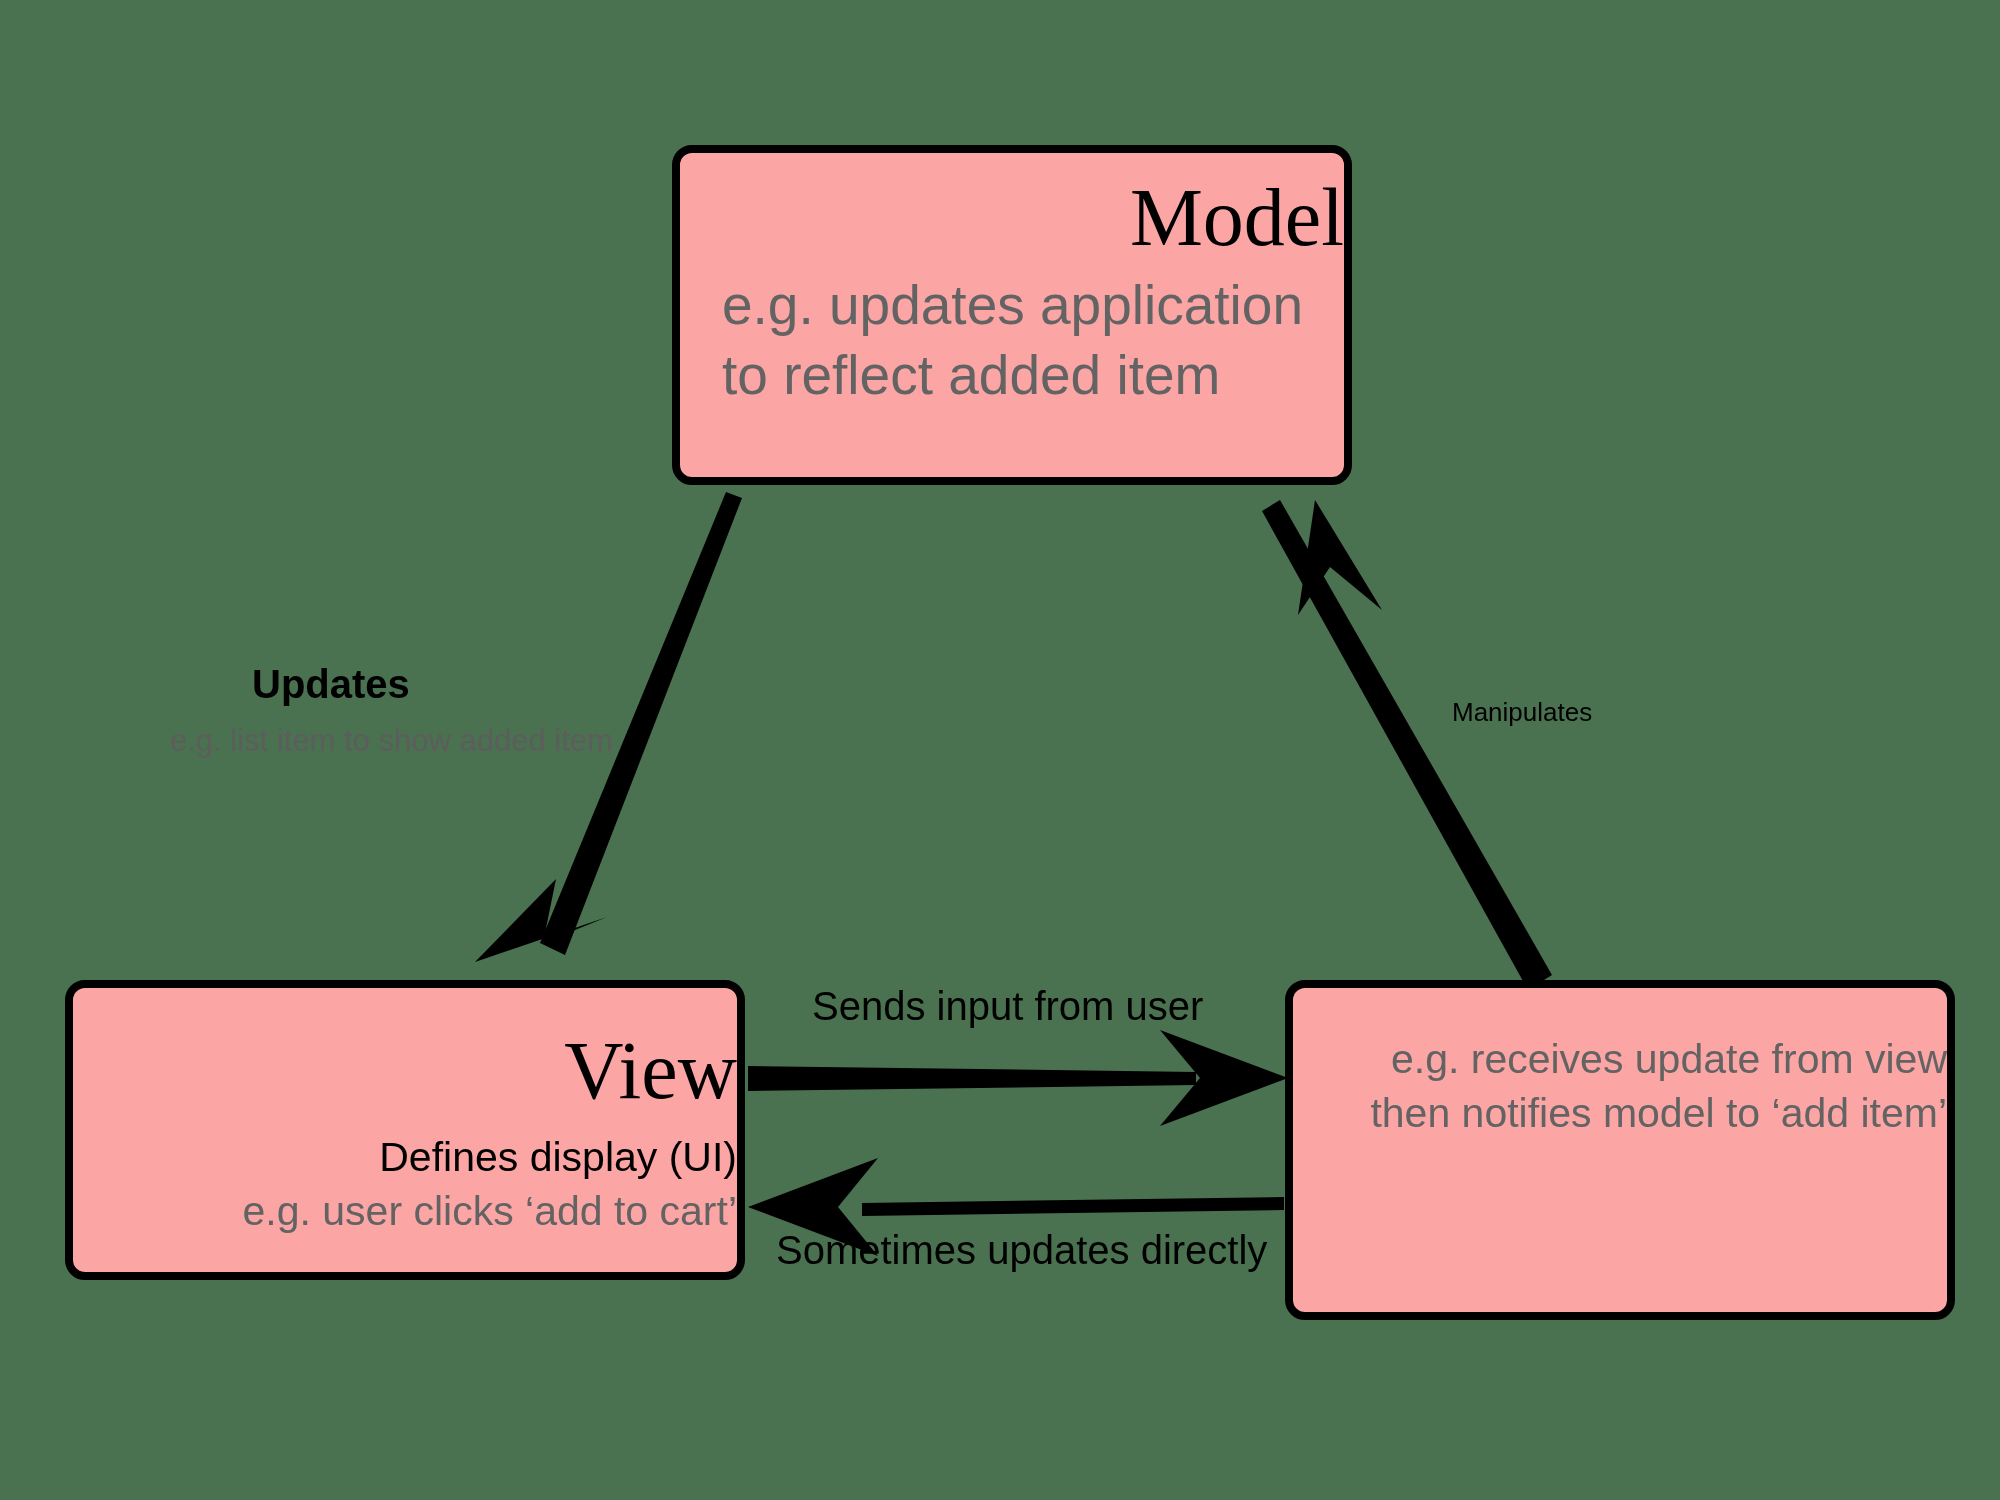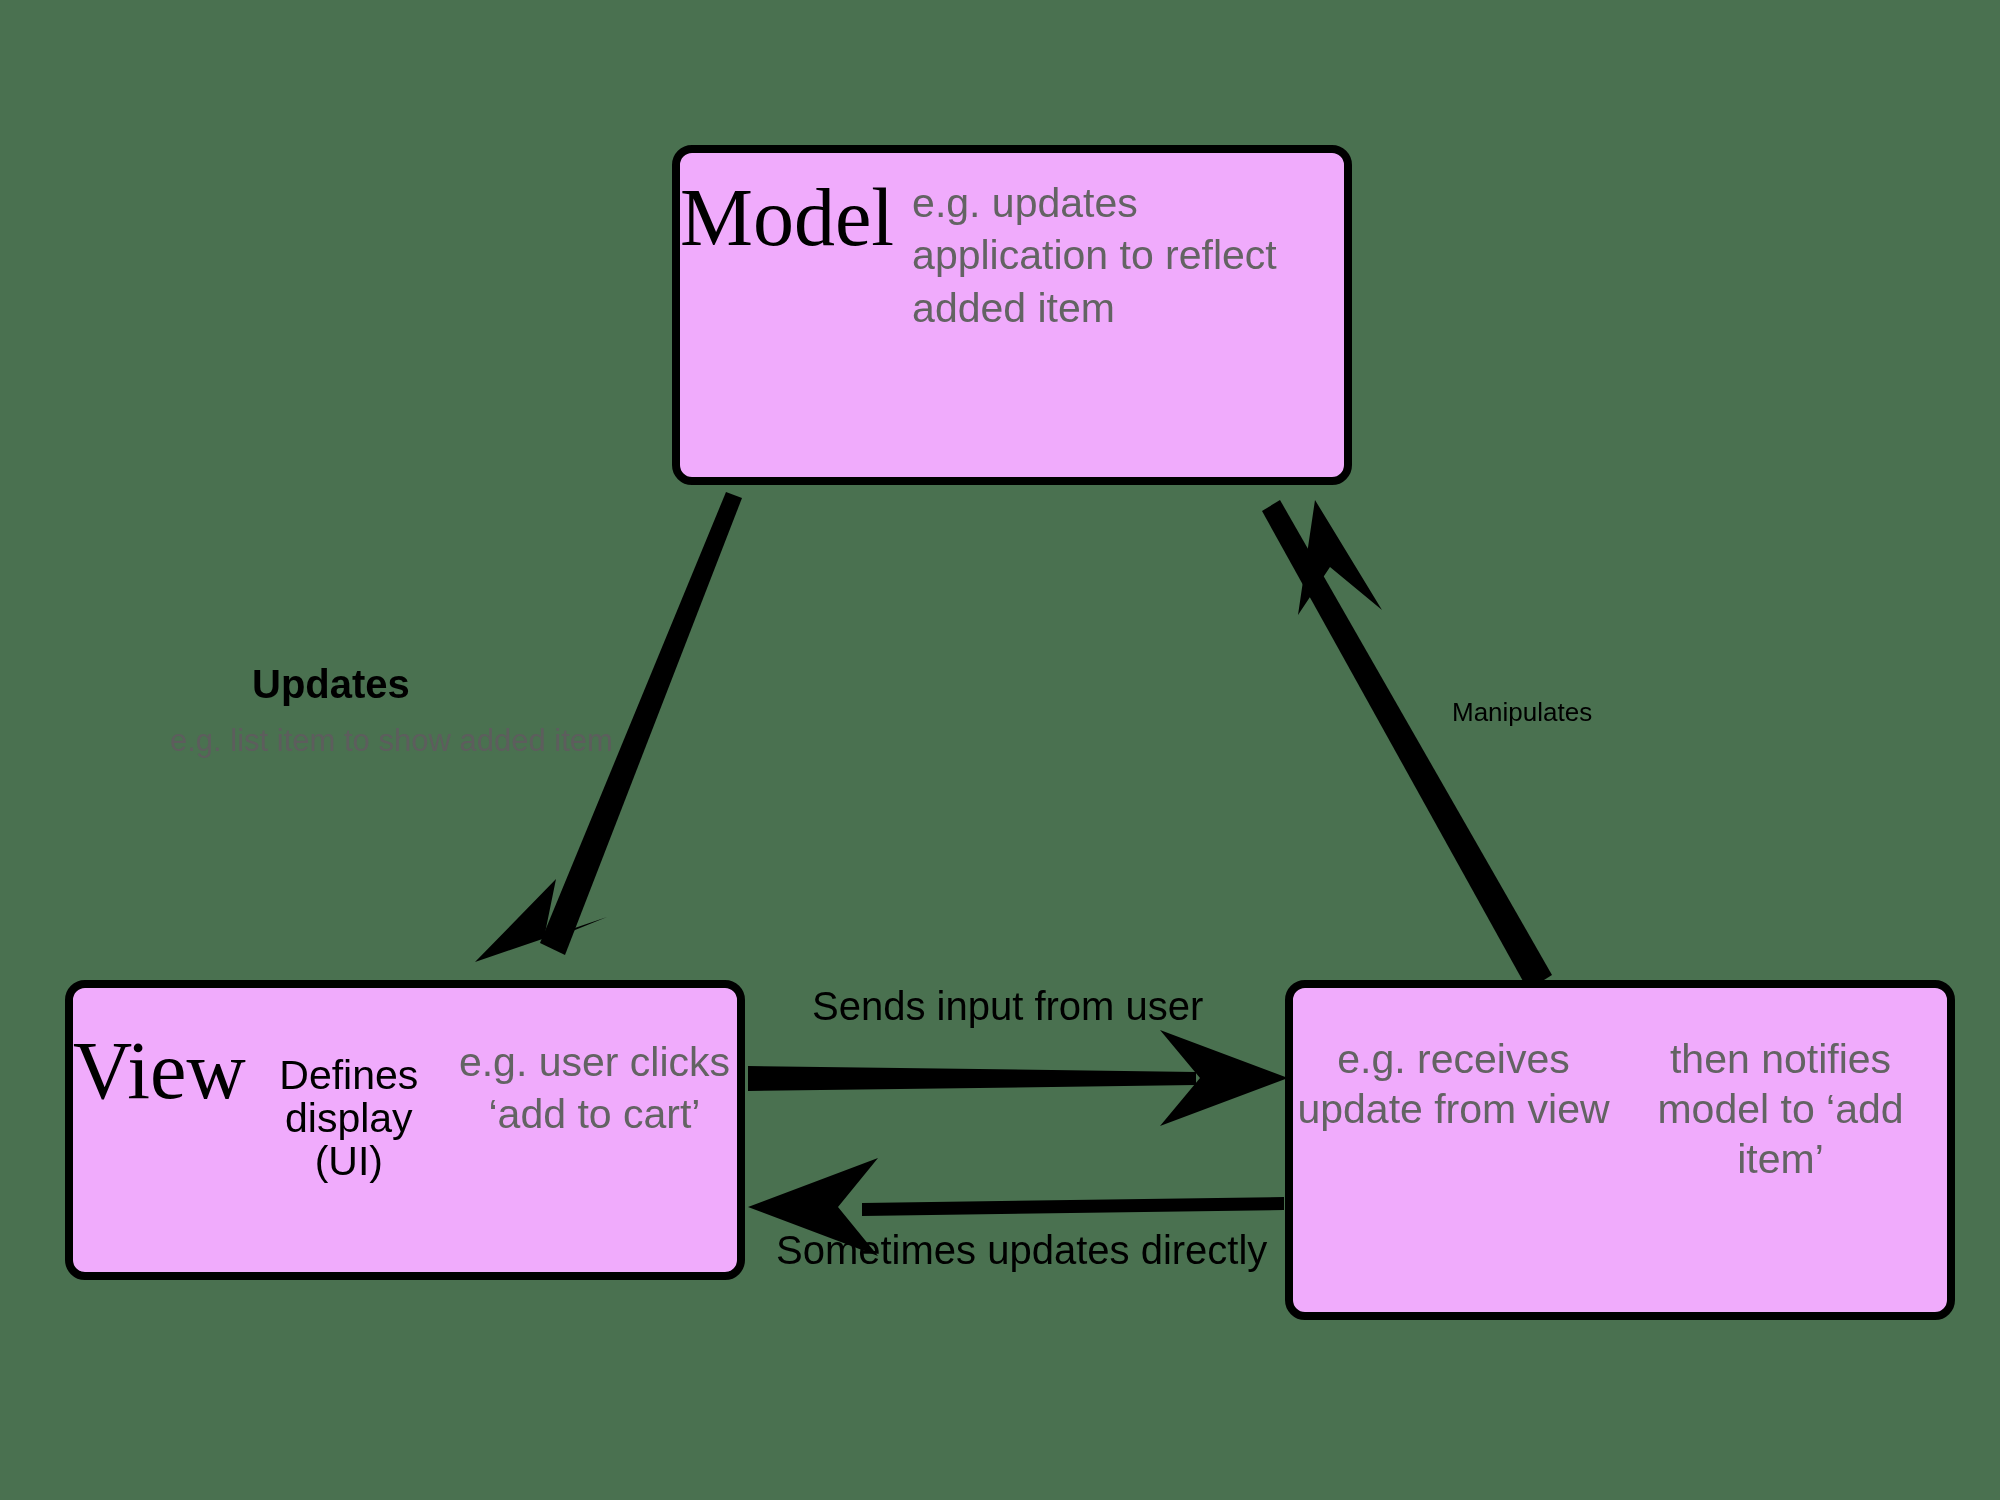--- a/index.html
+++ b/index.html
@@ -17,25 +17,26 @@
   }
   #wires {
     position: absolute;
     left: 0; top: 0;
     width: 2000px; height: 1500px;
     pointer-events: none;
   }
   .node {
     position: absolute;
     box-sizing: border-box;
-    background: #f0abfc;
+    background: #fca5a5;
     border: 8px solid #000000;
     border-radius: 20px;
     display: flex;
-    align-items: flex-start;
+    flex-direction: column;
+    align-items: flex-end;
     text-align: center;
     overflow: hidden;
   }
   .node-title {
     font-family: "Liberation Serif", serif;
     font-weight: 400;
     color: #000000;
     line-height: 1.0;
     letter-spacing: 0px;
   }
@@ -52,22 +53,22 @@
 
   
   #node-model {
     left: 672px; top: 145px;
     width: 680px; height: 340px;
     padding-top: 24px;
   }
   #node-model .node-title { font-size: 82px; }
   #node-model .node-subtitle { font-size: 41px; margin-top: 2px; }
   #node-model .node-example {
-    font-size: 41px;
-    margin-top: 0;
+    font-size: 55px;
+    margin-top: 11px;
     width: 640px;
     text-align: left;
     padding-left: 18px;
     box-sizing: border-box;
   }
 
   
   #node-view {
     left: 65px; top: 980px;
     width: 680px; height: 300px;

